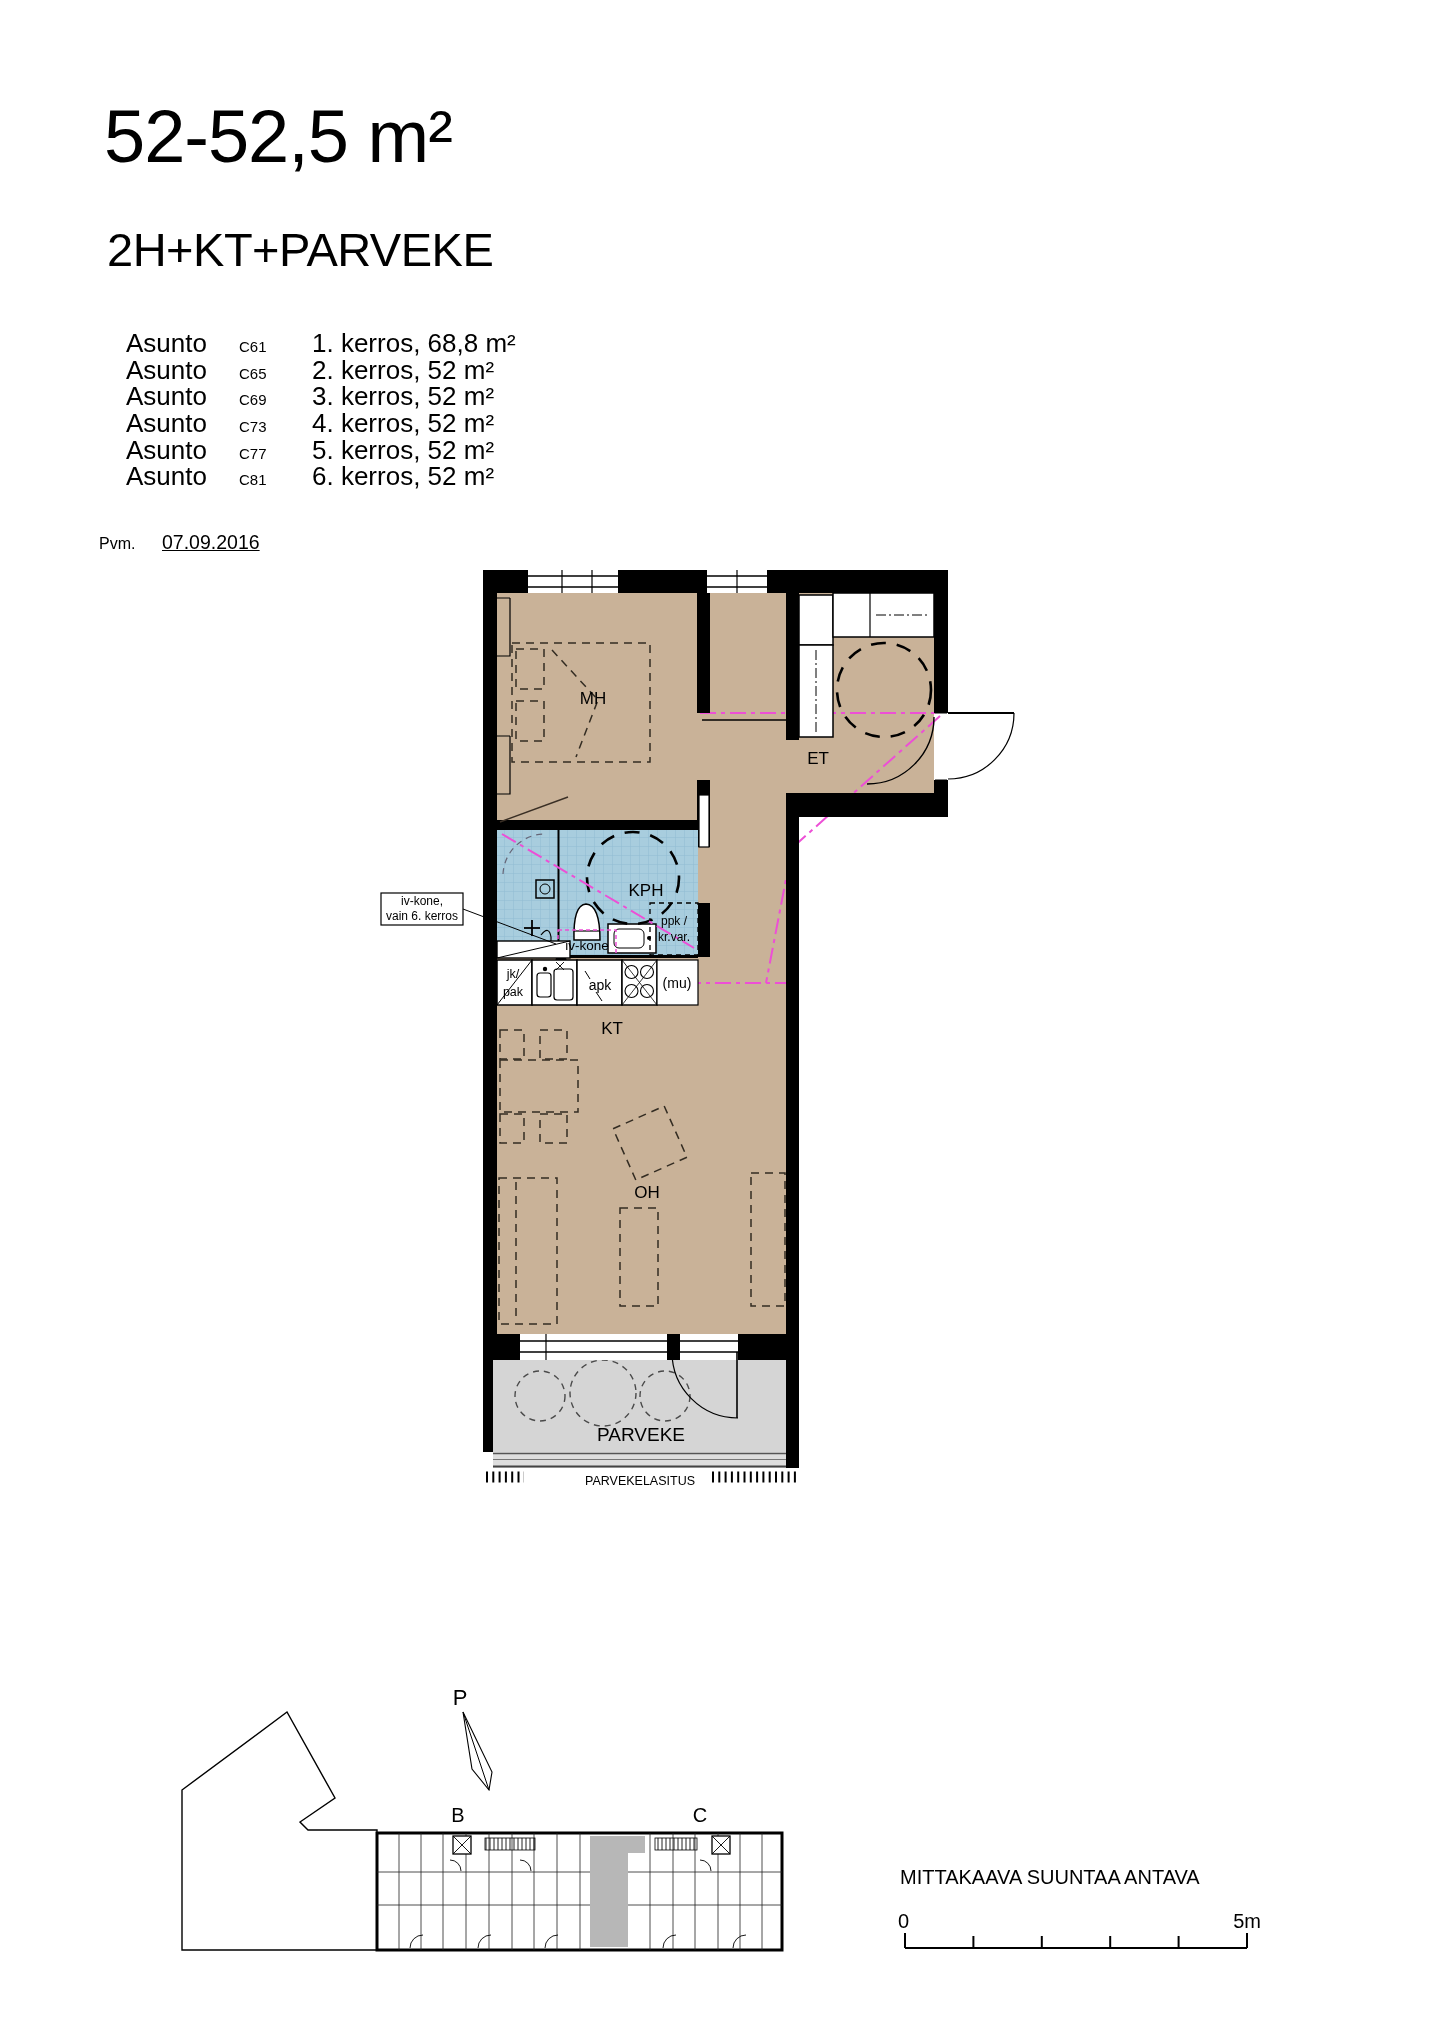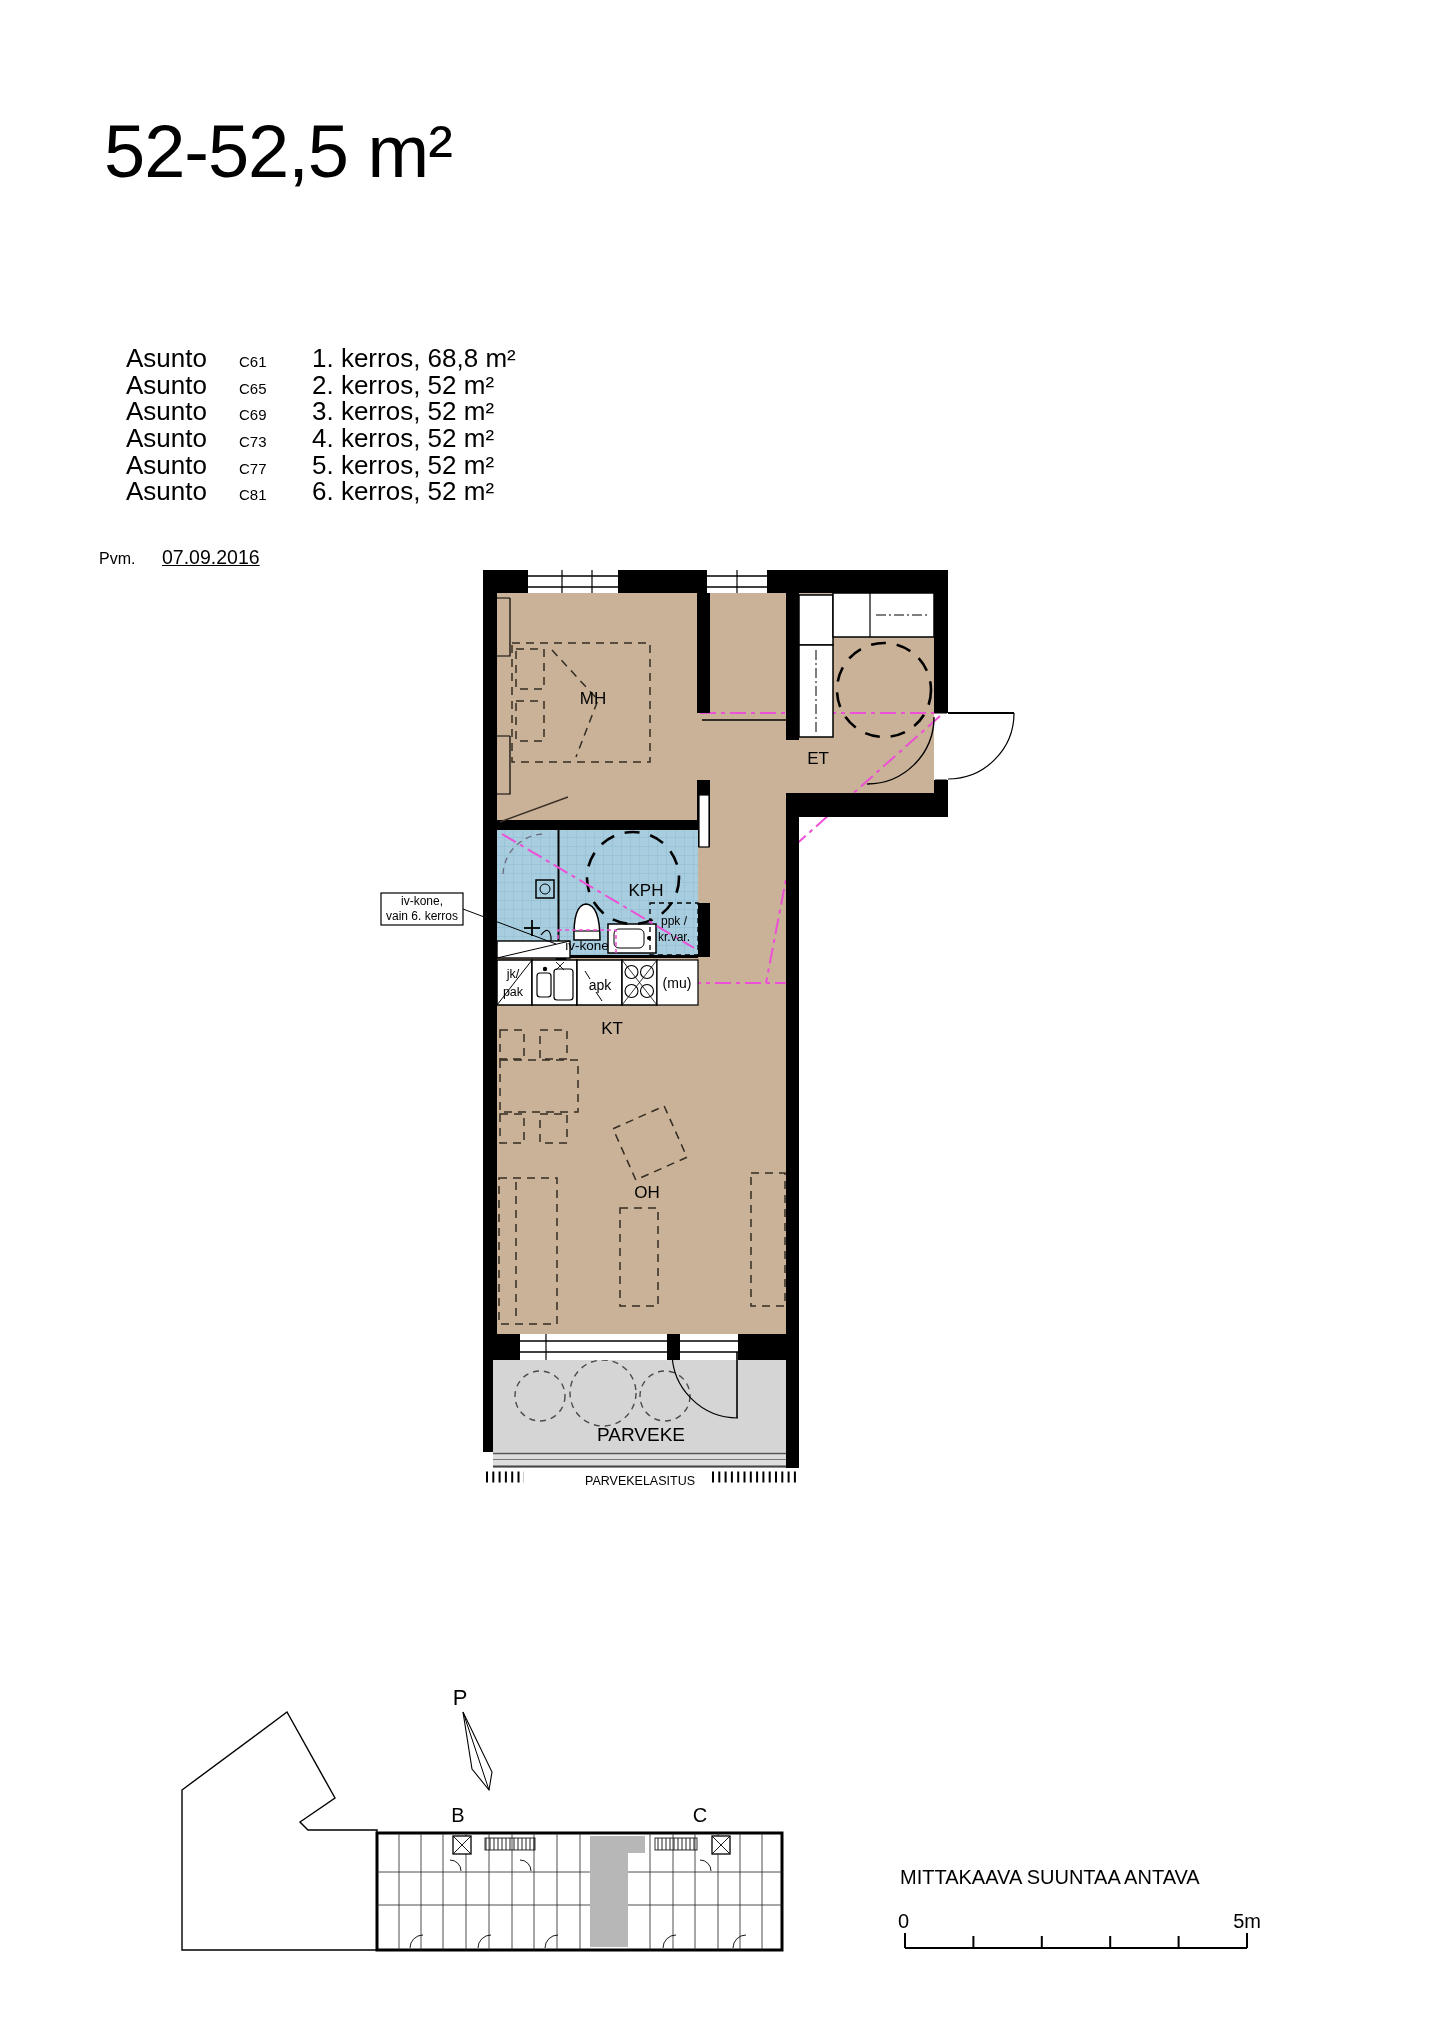--- a/index.html
+++ b/index.html
@@ -1,18 +1,18 @@
 <!DOCTYPE html>
 <html><head>
 <meta charset="utf-8">
 <style>
   html,body{margin:0;padding:0;background:#fff;}
   .page{position:relative;width:1440px;height:2037px;background:#ffffff;overflow:hidden;
         font-family:"Liberation Sans","DejaVu Sans",sans-serif;color:#000;}
-  .abs{position:absolute;margin-top:15px;}
+  .abs{position:absolute;}
   .title{left:104px;top:100px;font-size:74px;line-height:1;letter-spacing:-1px;white-space:nowrap;}
   .subtitle{left:107px;top:226px;font-size:47px;line-height:1;letter-spacing:-0.5px;white-space:nowrap;}
   .aptlist{left:126px;top:328px;}
   .apt-row{display:flex;align-items:baseline;height:26.7px;white-space:nowrap;}
   .apt-name{font-size:26px;width:113px;display:inline-block;}
   .apt-unit{font-size:15px;width:73px;display:inline-block;}
   .apt-info{font-size:26px;}
   .daterow{left:99px;top:531px;display:flex;align-items:baseline;}
   .date-label{font-size:16px;width:63px;display:inline-block;}
   .date-value{font-size:19.5px;text-decoration:underline;}
@@ -22,20 +22,21 @@
   .small-label{font-size:12.5px;}
   .tiny-label{font-size:12px;}
   .site-label{font-size:20px;}
 </style>
 </head>
 <body>
 
 <div class="page">
 
   <div class="abs title">52-52,5 m²</div>
+  <div class="abs subtitle">2H+KT+PARVEKE</div>
 
   <div class="abs aptlist">
     <div class="apt-row">
       <span class="apt-name">Asunto</span>
         <span class="apt-unit">C61</span>
         <span class="apt-info">1. kerros, 68,8 m²</span>
     </div>
     <div class="apt-row">
       <span class="apt-name">Asunto</span>
         <span class="apt-unit">C65</span>

